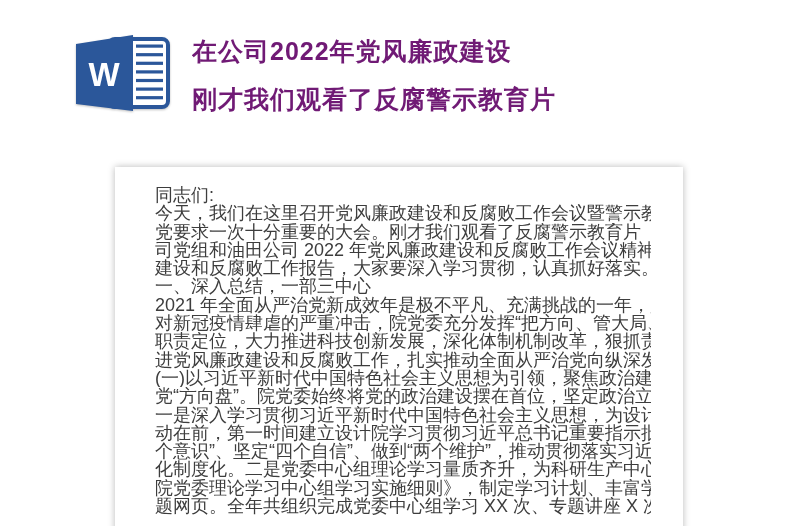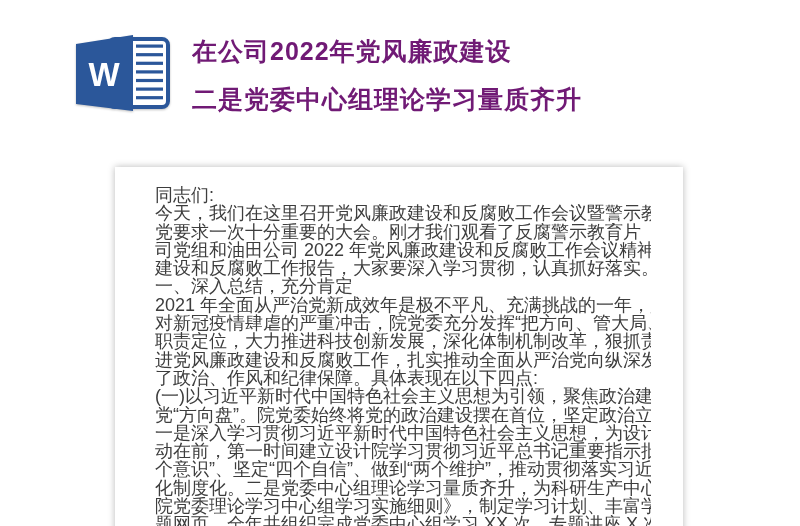--- a/index.html
+++ b/index.html
@@ -71,37 +71,36 @@
       <rect x="60" y="53.5" width="27" height="3.2"></rect>
       <rect x="60" y="62.1" width="27" height="3.2"></rect>
     </g>
 
     <polygon points="0,10 57,1 57,77 0,70" fill="#2b579a"></polygon>
     <text x="28" y="52" text-anchor="middle" font-family="Liberation Sans, sans-serif" font-size="33" font-weight="bold" fill="#ffffff">W</text>
   </svg>
 
   <div class="doc-title">
     <div class="title-line">在公司2022年党风廉政建设</div>
-    <div class="title-line">二是党委中心组理论学习量质齐升</div>
+    <div class="title-line">刚才我们观看了反腐警示教育片</div>
   </div>
 
 </div>
 
 <div class="paper">
 <div class="doc-line">同志们:</div>
     <div class="doc-line">今天，我们在这里召开党风廉政建设和反腐败工作会议暨警示教育大会，是落实中央全面从严治</div>
     <div class="doc-line">党要求一次十分重要的大会。刚才我们观看了反腐警示教育片《零容忍》，XX 同志传达了集团公</div>
     <div class="doc-line">司党组和油田公司 2022 年党风廉政建设和反腐败工作会议精神，XXX 同志作了设计院党风廉政</div>
     <div class="doc-line">建设和反腐败工作报告，大家要深入学习贯彻，认真抓好落实。下面，我讲三个方面的意见。</div>
-    <div class="doc-line">一、深入总结，充分肯定</div>
+    <div class="doc-line">一、深入总结，一部三中心</div>
     <div class="doc-line">2021 年全面从严治党新成效年是极不平凡、充满挑战的一年，是推动“十四五”顺利启动之年。面</div>
     <div class="doc-line">对新冠疫情肆虐的严重冲击，院党委充分发挥“把方向、管大局、保落实”作用，坚持“一部三中心”</div>
     <div class="doc-line">职责定位，大力推进科技创新发展，深化体制机制改革，狠抓责任落实，强化正风肃纪，稳步推</div>
     <div class="doc-line">进党风廉政建设和反腐败工作，扎实推动全面从严治党向纵深发展，为年度目标任务的实现提供</div>
-    <div class="doc-line">了政治、作风和纪律保障。具体表现在以下四点:</div>
     <div class="doc-line">(一)以习近平新时代中国特色社会主义思想为引领，聚焦政治建设+思想建设，把准全面从严治</div>
     <div class="doc-line">党“方向盘”。院党委始终将党的政治建设摆在首位，坚定政治立场，把稳政治方向。</div>
     <div class="doc-line">一是深入学习贯彻习近平新时代中国特色社会主义思想，为设计院发展举旗定向。积极担当，行</div>
     <div class="doc-line">动在前，第一时间建立设计院学习贯彻习近平总书记重要指示批示精神落实机制，进一步增强“四</div>
     <div class="doc-line">个意识”、坚定“四个自信”、做到“两个维护”，推动贯彻落实习近平总书记重要指示批示精神规范</div>
     <div class="doc-line">化制度化。二是党委中心组理论学习量质齐升，为科研生产中心工作提供思想动力。修订《勘探</div>
     <div class="doc-line">院党委理论学习中心组学习实施细则》，制定学习计划、丰富学习内容、深化学习研讨、建立专</div>
     <div class="doc-line">题网页。全年共组织完成党委中心组学习 XX 次、专题讲座 X 次、支部书记例会 X 次、发放学习</div>
   </div>
 

